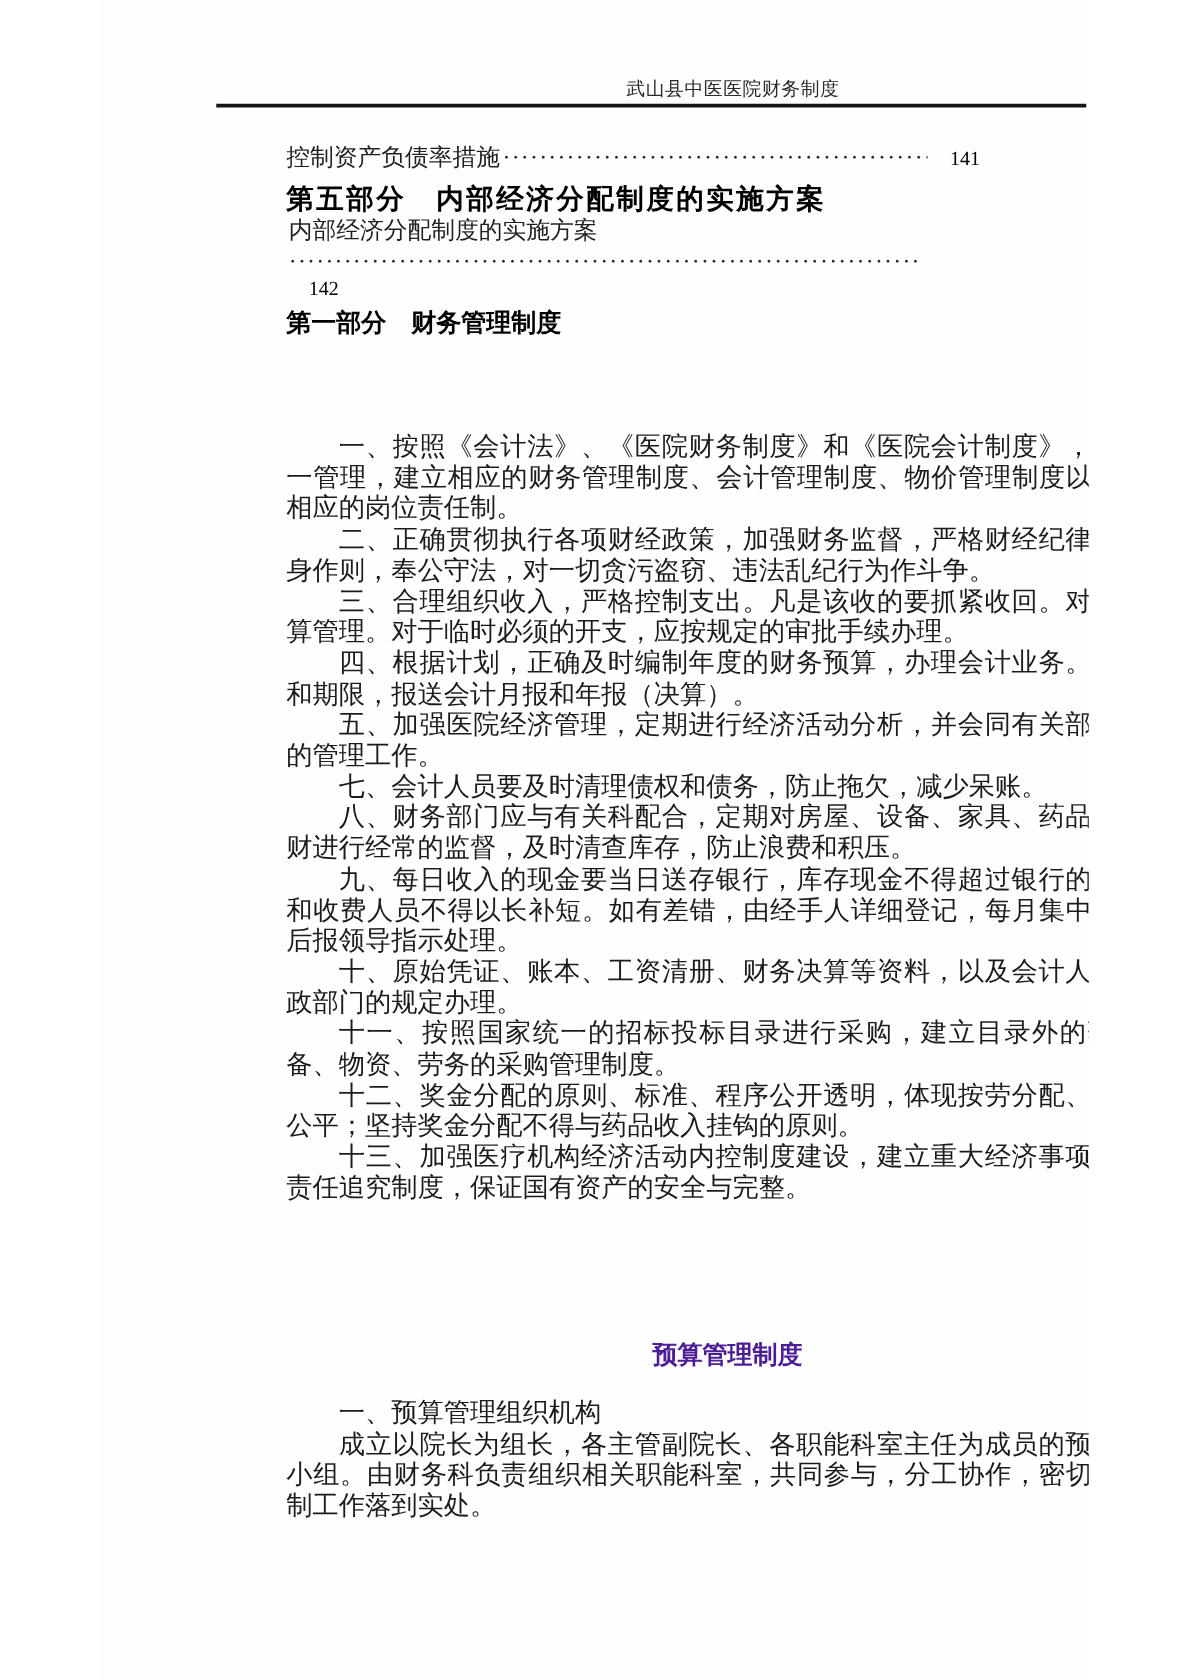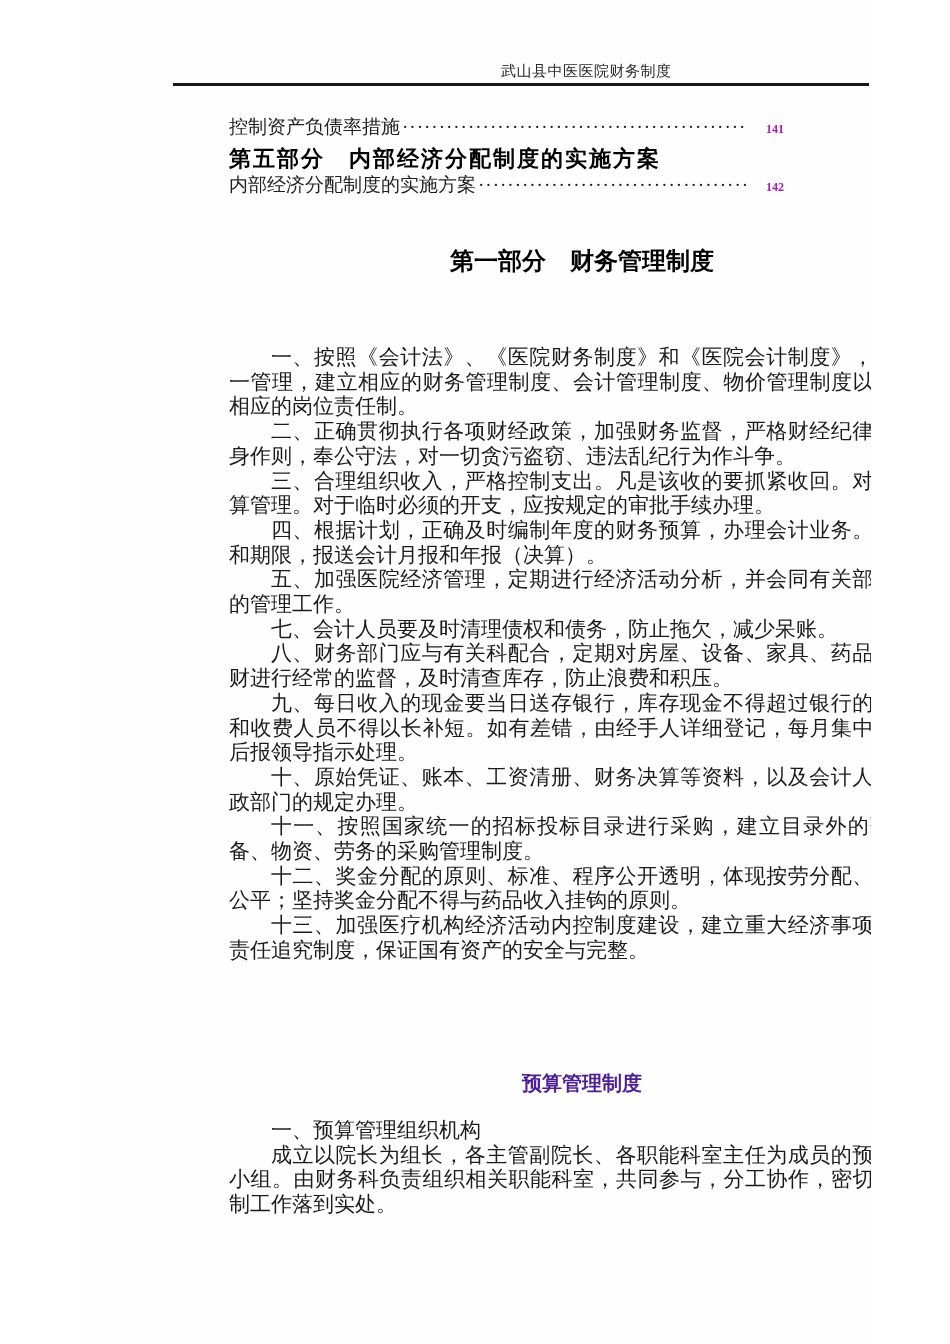--- a/index.html
+++ b/index.html
@@ -33,53 +33,51 @@
     position: absolute;
     left: 150px;
     width: 555px;
     display: flex;
     align-items: baseline;
     font-size: 19px;
     line-height: 1.3;
     white-space: nowrap;
   }
   .toc-row.row1 { top: 115px; }
-  .toc-row.row2 { top: 173px; }
+  .toc-row.row2 { top: 173px; flex-direction: column; }
   .toc-leader {
     flex: 1;
     overflow: hidden;
     white-space: nowrap;
     letter-spacing: 1px;
     margin: 0 2px;
     color: #222222;
   }
   .toc-page-num {
-    font-size: 12px;
+    font-size: 16px;
     padding-left: 16px;
-    color: #a21caf;
-    font-weight: bold;
+    color: #000000;
   }
   .toc-section-heading {
     position: absolute;
     left: 150px; top: 144px;
     width: 660px;
     text-align: left;
     font-size: 22px;
     font-weight: bold;
     letter-spacing: 2px;
     color: #000000;
     white-space: nowrap;
   }
   
   .part-heading {
     position: absolute;
     left: 150px; top: 245px;
     width: 706px;
-    text-align: center;
-    font-size: 24px;
+    font-size: 20px;
     font-weight: bold;
     color: #000000;
     white-space: nowrap;
   }
   .sec1-heading {
     position: absolute;
     left: 150px; top: 299px;
     width: 706px;
     text-align: center;
     font-size: 18px;

